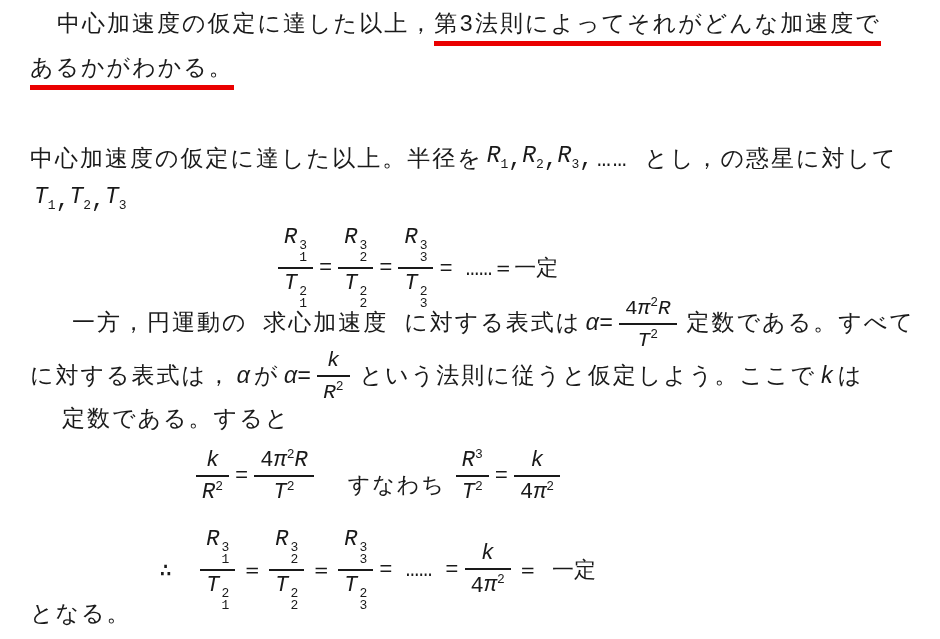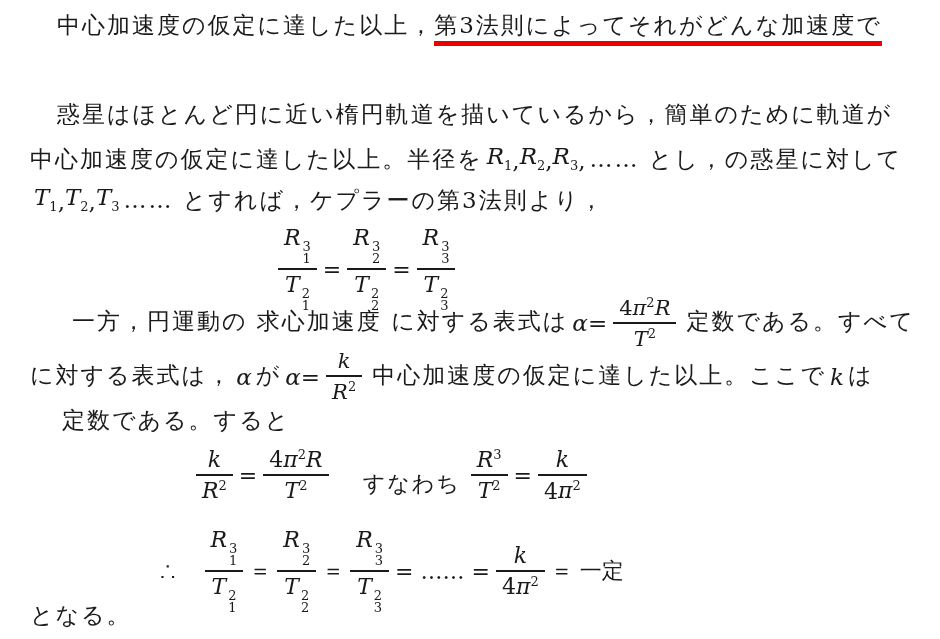--- a/index.html
+++ b/index.html
@@ -12,20 +12,21 @@
   body{
     width:940px;height:639px;
     background:var(--paper);
     overflow:hidden;
     font-family:"DejaVu Serif","Liberation Serif",serif;
   }
   .page{
     position:relative;
     width:888px;height:639px;
     color:var(--ink);
+    font-family:Liberation Mono, monospace;
   }
   
   .tline{
     position:absolute;
     font-size:23px;
     line-height:34px;
     white-space:nowrap;
   }
   .tseg{letter-spacing:2px;}
   .u-red{
@@ -76,36 +77,36 @@
   .frac .num{display:inline-block;padding:0 6px 3px;}
   .frac .den{display:inline-block;padding:3px 6px 0;}
   .fbar{height:2px;background:var(--ink);align-self:stretch;}
   .tline .frac{font-size:21px;}
 </style>
 </head>
 <body style="background: rgb(255, 255, 255);">
 
 <main class="page">
     <div class="tline" style="top: 8px; left: 30px; padding-left: 27px;"><span class="tseg">中心加速度の仮定に達した以上，</span><span class="tseg u-red">第3法則によってそれがどんな加速度で</span></div>
-    <div class="tline" style="top: 97px; left: 30px; padding-left: 27px;"><span class="tseg">惑星はほとんど円に近い楕円軌道を描いているから，簡単のために軌道が</span></div>
+    <div class="tline" style="top: 52px; left: 30px;"><span class="tseg u-red">あるかがわかる。</span></div>
     <div class="tline" style="top: 139px; left: 30px;"><span class="tseg">中心加速度の仮定に達した以上。半径を</span><span class="mseg">
         <span class="atom"><span class="mi">R</span><sub>1</sub></span>
         <span class="atom"><span class="mt">, </span></span>
         <span class="atom"><span class="mi">R</span><sub>2</sub></span>
         <span class="atom"><span class="mt">, </span></span>
         <span class="atom"><span class="mi">R</span><sub>3</sub></span>
         <span class="atom"><span class="mt">,</span></span>
       </span><span class="tseg">…… とし，の惑星に対して</span></div>
     <div class="tline" style="top: 180px; left: 30px;"><span class="mseg">
         <span class="atom"><span class="mi">T</span><sub>1</sub></span>
         <span class="atom"><span class="mt">, </span></span>
         <span class="atom"><span class="mi">T</span><sub>2</sub></span>
         <span class="atom"><span class="mt">, </span></span>
         <span class="atom"><span class="mi">T</span><sub>3</sub></span>
-      </span><span class="tseg">…… とすれば，ケプラーの第3法則より，</span></div>
+      </span></div>
     <div class="eq" style="top: 226px; left: 268px;">
       <span class="mseg">
         <span class="frac">
           <span class="num"><span class="atom"><span class="mi">R</span><span class="ss">
                 <span>3</span>
                 <span>1</span>
               </span></span></span>
           <span class="fbar"></span>
           <span class="den"><span class="atom"><span class="mi">T</span><span class="ss">
                 <span>2</span>
@@ -129,20 +130,21 @@
           <span class="num"><span class="atom"><span class="mi">R</span><span class="ss">
                 <span>3</span>
                 <span>3</span>
               </span></span></span>
           <span class="fbar"></span>
           <span class="den"><span class="atom"><span class="mi">T</span><span class="ss">
                 <span>2</span>
                 <span>3</span>
               </span></span></span>
         </span>
+        <span class="atom"><span class="mt"> = ……＝一定</span></span>
       </span>
     </div>
     <div class="tline" style="top: 296px; left: 30px; padding-left: 42px;"><span class="tseg">一方，円運動の 求心加速度 に対する表式は</span><span class="mseg">
         <span class="atom"><span class="mi">α</span></span>
         <span class="atom"><span class="mt">=</span></span>
         <span class="frac">
           <span class="num"><span class="atom"><span class="mt">4</span></span><span class="atom"><span class="mi">π</span><sup>2</sup></span><span class="atom"><span class="mi">R</span></span></span>
           <span class="fbar"></span>
           <span class="den"><span class="atom"><span class="mi">T</span><sup>2</sup></span></span>
         </span>
@@ -150,21 +152,21 @@
     <div class="tline" style="top: 350px; left: 30px;"><span class="tseg">に対する表式は，</span><span class="mseg">
         <span class="atom"><span class="mi">α</span></span>
       </span><span class="tseg">が</span><span class="mseg">
         <span class="atom"><span class="mi">α</span></span>
         <span class="atom"><span class="mt">=</span></span>
         <span class="frac">
           <span class="num"><span class="atom"><span class="mi">k</span></span></span>
           <span class="fbar"></span>
           <span class="den"><span class="atom"><span class="mi">R</span><sup>2</sup></span></span>
         </span>
-      </span><span class="tseg">中心加速度の仮定に達した以上。ここで</span><span class="mseg">
+      </span><span class="tseg">という法則に従うと仮定しよう。ここで</span><span class="mseg">
         <span class="atom"><span class="mi">k</span></span>
       </span><span class="tseg">は</span></div>
     <div class="tline" style="top: 403px; left: 30px; margin-left: 32px;"><span class="tseg">定数である。すると</span></div>
     <div class="eq" style="top: 448px; left: 186px;">
       <span class="mseg">
         <span class="frac">
           <span class="num"><span class="atom"><span class="mi">k</span></span></span>
           <span class="fbar"></span>
           <span class="den"><span class="atom"><span class="mi">R</span><sup>2</sup></span></span>
         </span>

